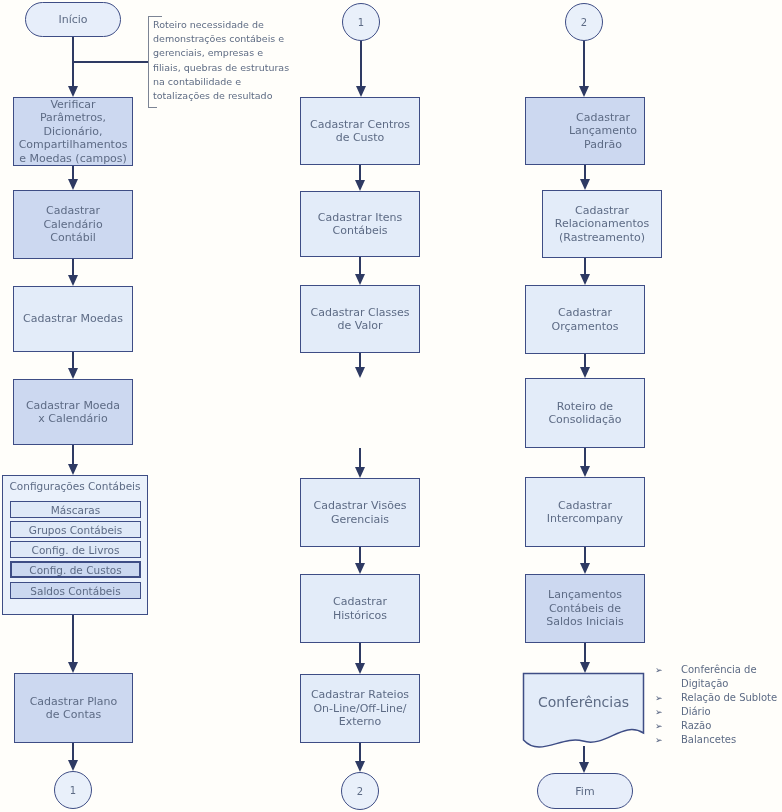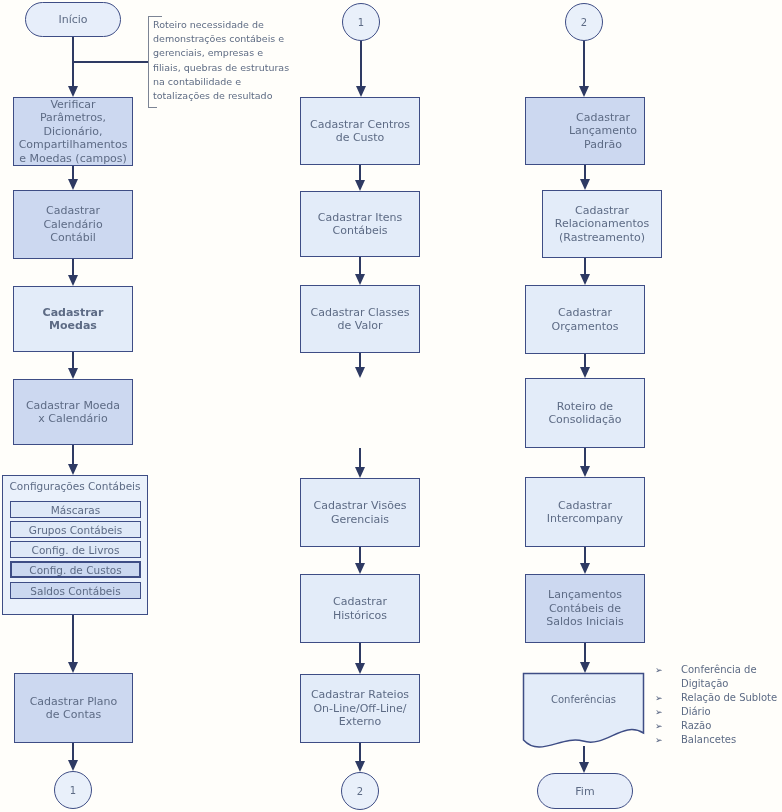--- a/index.html
+++ b/index.html
@@ -30,21 +30,21 @@
 
   .group{position:absolute;box-sizing:border-box;border:1.5px solid #3e4d85;background:#eaf1fb;}
   .group-title{position:absolute;left:0;right:0;top:4px;text-align:center;color:#5d6b85;font-size:10.5px;}
   .gitem{position:absolute;box-sizing:border-box;left:7px;width:131px;height:17px;
          border:1px solid #3e4d85;background:#dfe9f7;color:#5d6b85;font-size:10.5px;
          display:flex;align-items:center;justify-content:center;}
   .gitem.dark{background:#cbd8f0;}
   .gitem.bold{border-width:2px;}
 
   .docshape{position:absolute;}
-  .doc-label{position:absolute;left:0;right:0;top:22px;text-align:center;color:#5d6b85;font-size:10px;}
+  .doc-label{position:absolute;left:0;right:0;top:22px;text-align:center;color:#5d6b85;font-size:14px;}
 
   .sidelist{position:absolute;color:#5d6b85;font-size:10px;line-height:14px;}
   .sideitem{display:flex;}
   .sideitem .bullet{width:26px;flex:0 0 26px;color:#4a5878;font-size:9px;}
   .sideitem .stext{flex:1;}
 </style>
 </head>
 <body>
 
 <div id="canvas">
@@ -67,21 +67,21 @@
   </div>
 
   <div class="proc dark" style="left:13px;top:97px;width:120px;height:69px;">
       <span>Verificar Parâmetros, Dicionário, Compartilhamentos e Moedas (campos)</span>
     </div>
 
   <div class="proc dark" style="left:13px;top:190px;width:120px;height:69px;">
       <span>Cadastrar Calendário Contábil</span>
     </div>
 
-  <div class="proc" style="left:13px;top:286px;width:120px;height:66px;font-weight:bold;">
+  <div class="proc" style="left:13px;top:286px;width:120px;height:66px;">
       <span>Cadastrar Moedas</span>
     </div>
 
   <div class="proc dark" style="left:13px;top:379px;width:120px;height:66px;">
       <span>Cadastrar Moeda x Calendário</span>
     </div>
 
   <div class="group" style="left:2px;top:475px;width:146px;height:140px;">
     <div class="group-title">Configurações Contábeis</div>
     <div class="gitem" style="top:25px;">

